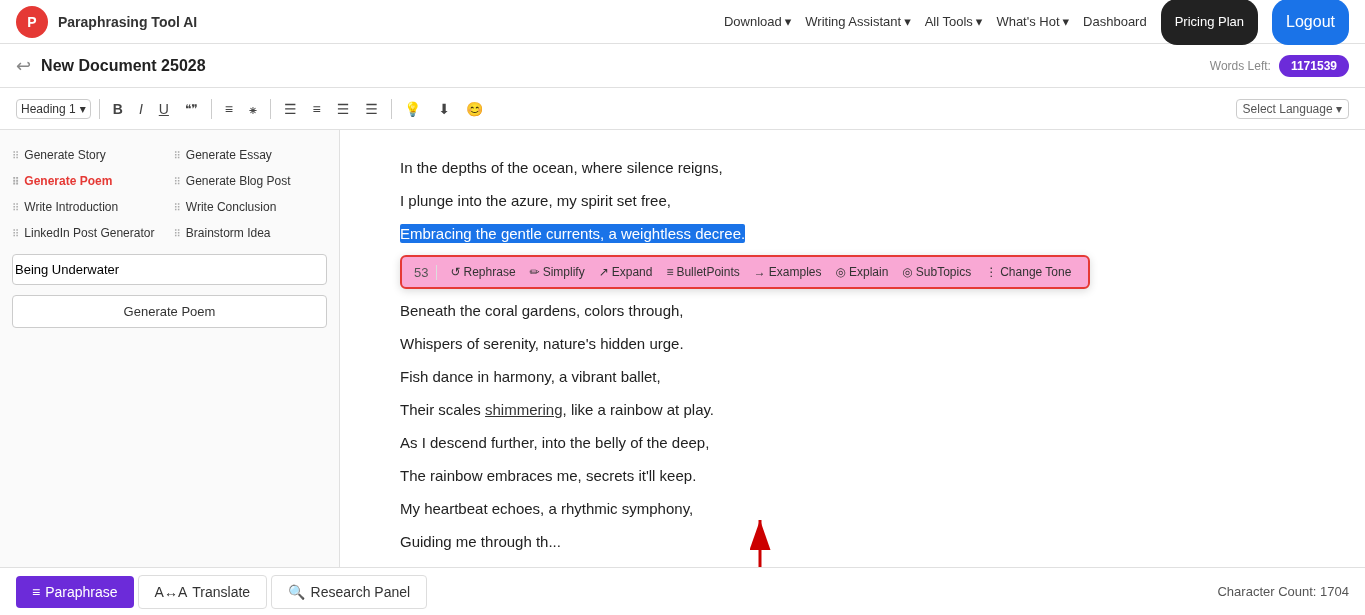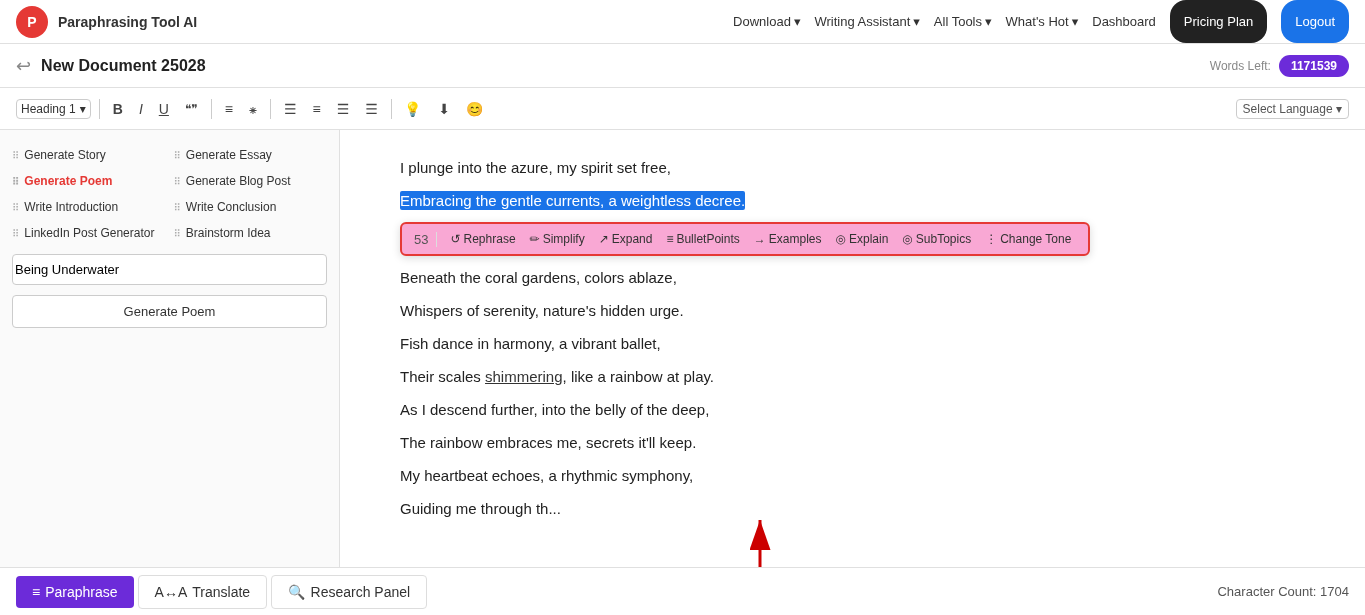--- a/index.html
+++ b/index.html
@@ -19,21 +19,21 @@
     }
     .app-title { font-size: 14px; font-weight: 600; color: #333; }
     .top-nav-right { display: flex; gap: 14px; }
     .nav-link { font-size: 13px; color: #333; cursor: pointer; display: flex; align-items: center; gap: 3px; }
     .pricing-btn {
       background: #222; color: #fff; border: none; border-radius: 16px;
       padding: 5px 14px; font-size: 13px; cursor: pointer;
     }
     .logout-btn {
       background: #1a73e8; color: #fff; border: none; border-radius: 16px;
-      padding: 14px 14px; font-size: 13px; cursor: pointer;
+      padding: 14px 14px; font-size: 16px; cursor: pointer;
     }
 
     
     .doc-bar {
       display: flex; align-items: center; justify-content: space-between;
       padding: 8px 16px; border-bottom: 1px solid #e0e0e0;
       background: #fff; height: 44px;
     }
     .doc-bar-left { display: flex; align-items: center; gap: 10px; }
     .doc-icon { color: #888; font-size: 18px; }
@@ -250,20 +250,21 @@
       <div class="sidebar-item">
         <span class="grid-dot">⠿</span>
         <span>Brainstorm Idea</span>
       </div>
     </div>
     <input class="sidebar-input" type="text" value="Being Underwater" placeholder="Being Underwater" style="">
     <button class="generate-btn">Generate Poem</button>
   </div>
 
   <div class="editor-area" style="position:relative;">
+    <p class="editor-line">In the depths of the ocean, where silence reigns,</p>
     <p class="editor-line">I plunge into the azure, my spirit set free,</p>
     <p class="editor-line">
       <span class="selected-line">Embracing the gentle currents, a weightless decree.</span>
     </p>
 
     <div class="inline-toolbar">
       <span class="inline-count">53</span>
       <span class="inline-btn">
         <span>↺</span>
         <span>Rephrase</span>
@@ -291,21 +292,21 @@
       <span class="inline-btn">
         <span>◎</span>
         <span>SubTopics</span>
       </span>
       <span class="inline-btn">
         <span>⋮</span>
         <span>Change Tone</span>
       </span>
     </div>
 
-    <p class="editor-line">Beneath the coral gardens, colors ablaze,</p>
+    <p class="editor-line">Beneath the coral gardens, colors through,</p>
     <p class="editor-line">Whispers of serenity, nature's hidden urge.</p>
     <p class="editor-line">Fish dance in harmony, a vibrant ballet,</p>
     <p class="editor-line">Their scales <span class="underline-link">shimmering</span>, like a rainbow at play.</p>
     <p class="editor-line">As I descend further, into the belly of the deep,</p>
     <p class="editor-line">The rainbow embraces me, secrets it'll keep.</p>
     <p class="editor-line">My heartbeat echoes, a rhythmic symphony,</p>
     <p class="editor-line">Guiding me through th...</p>
 
     <svg class="arrow-svg" width="120" height="160" style="position:absolute; left:360px; top:380px; pointer-events:none;">
       <defs>

